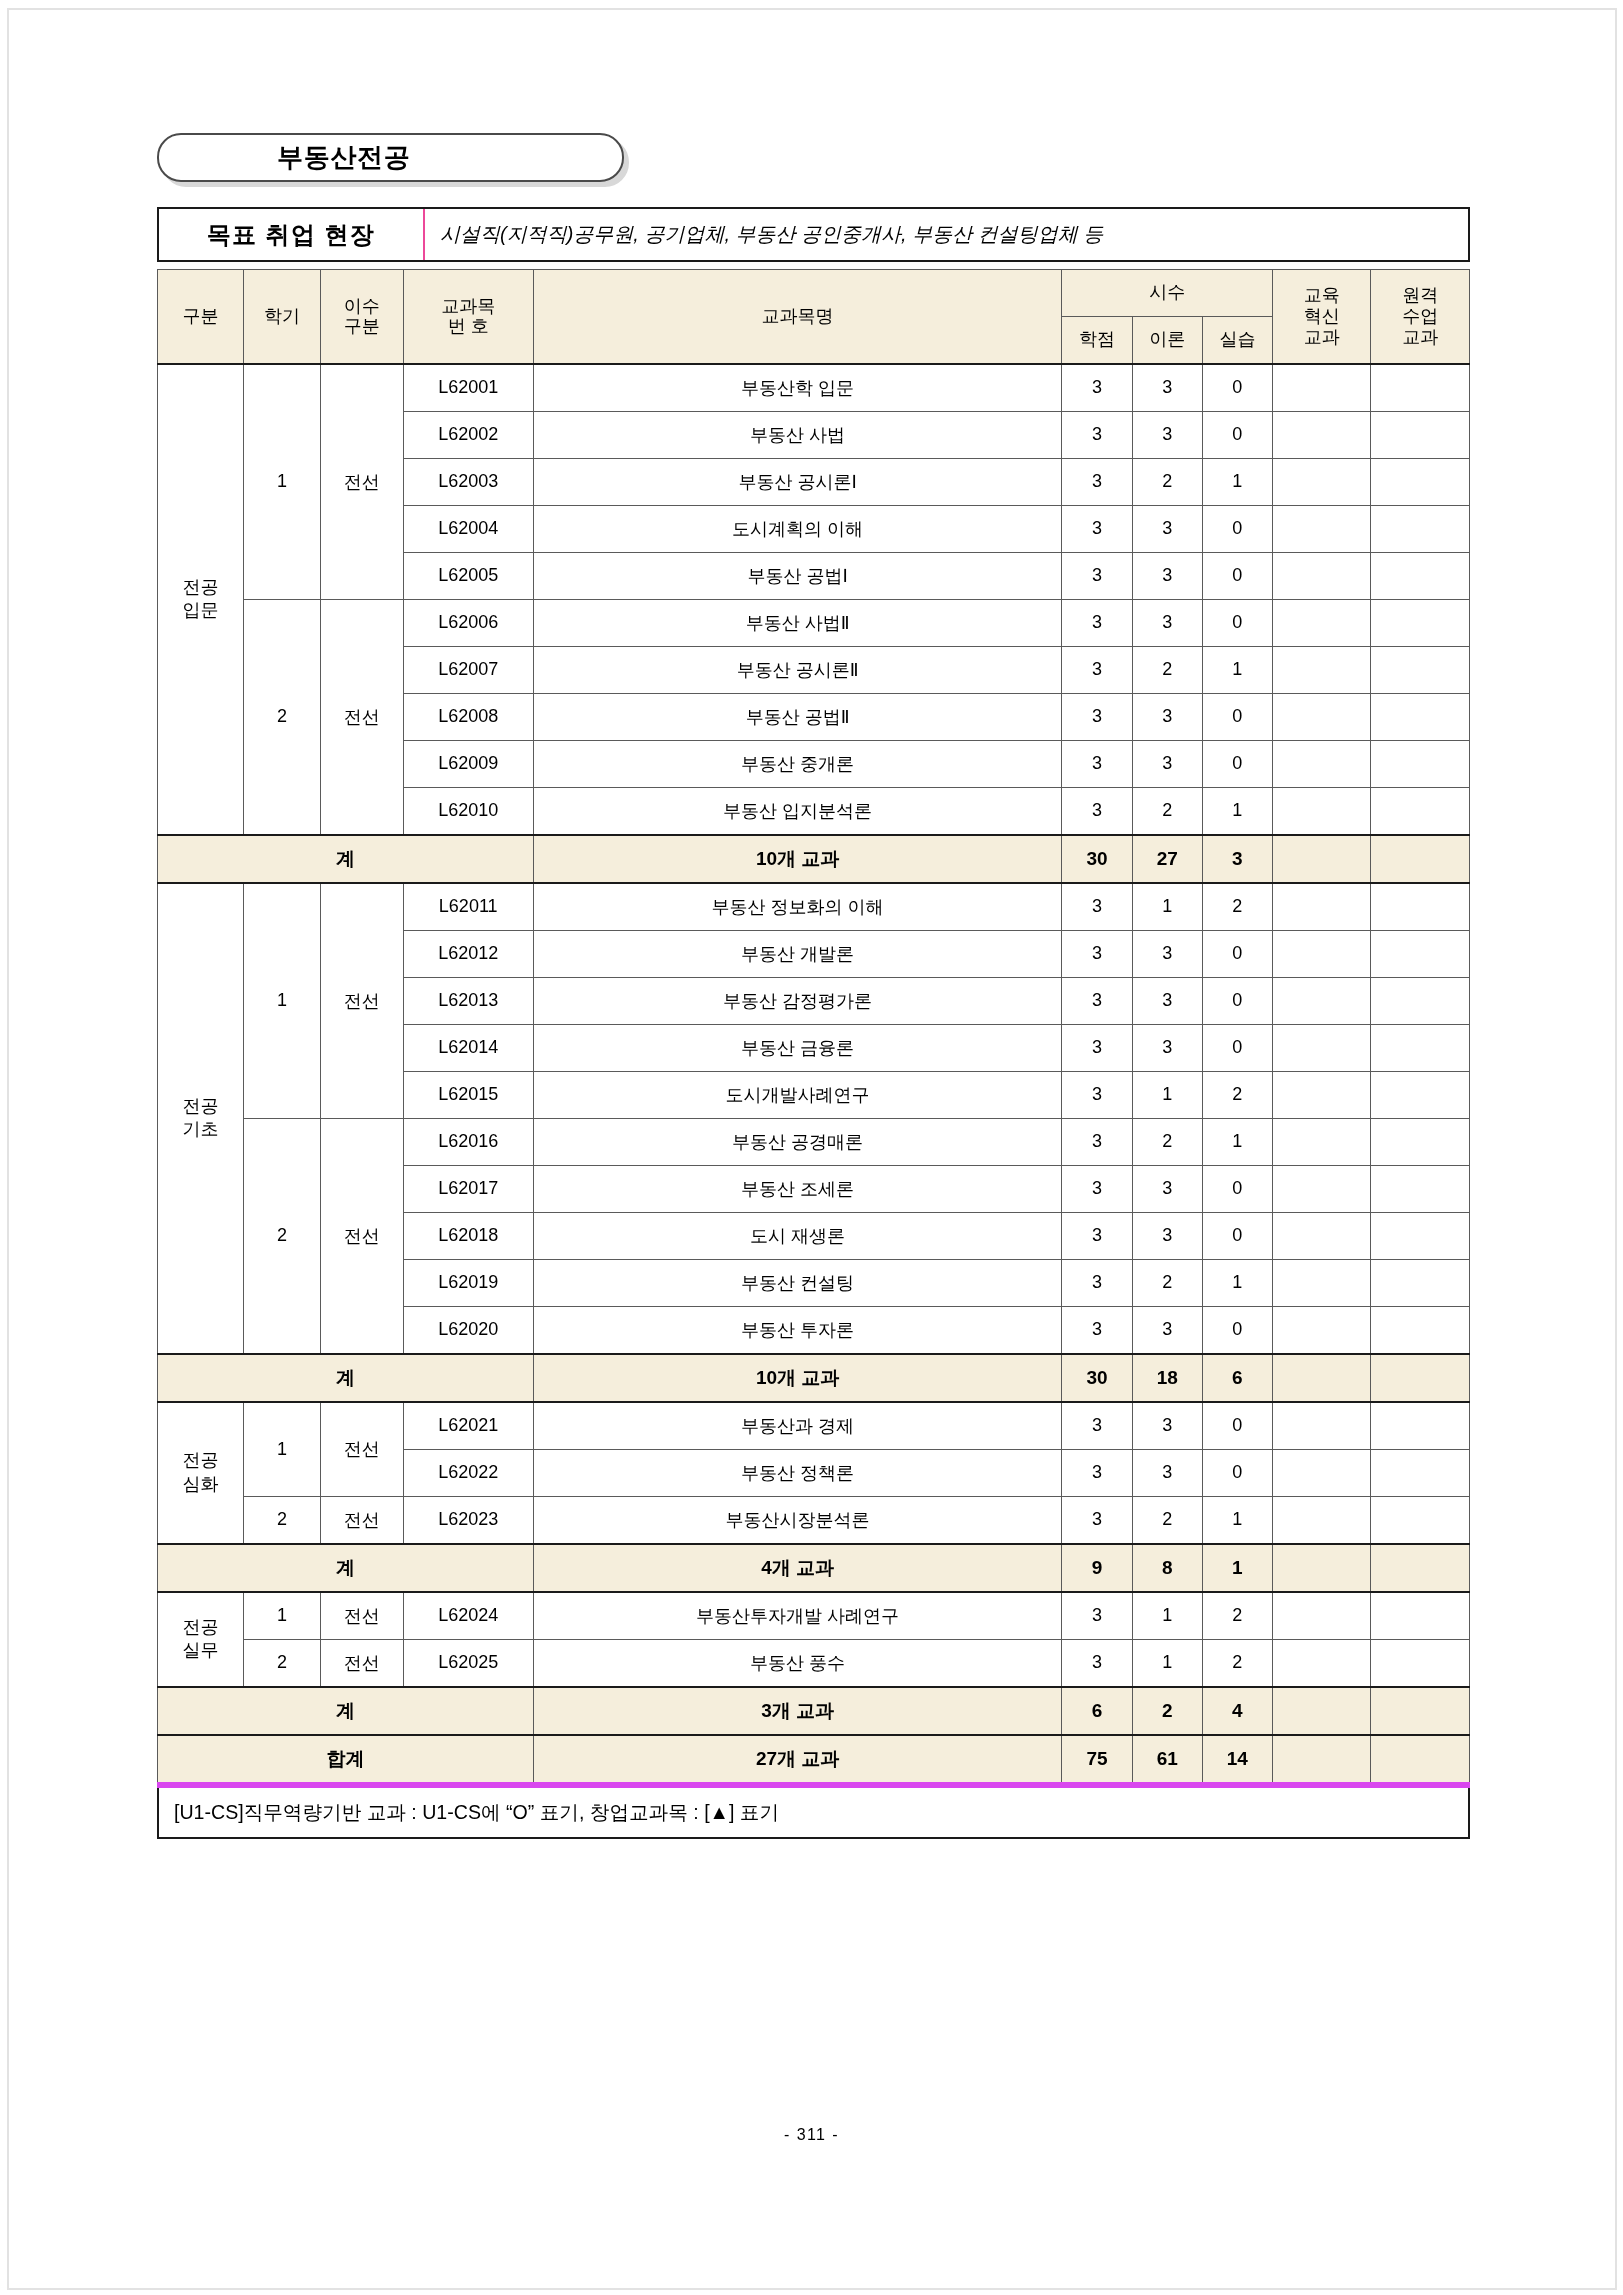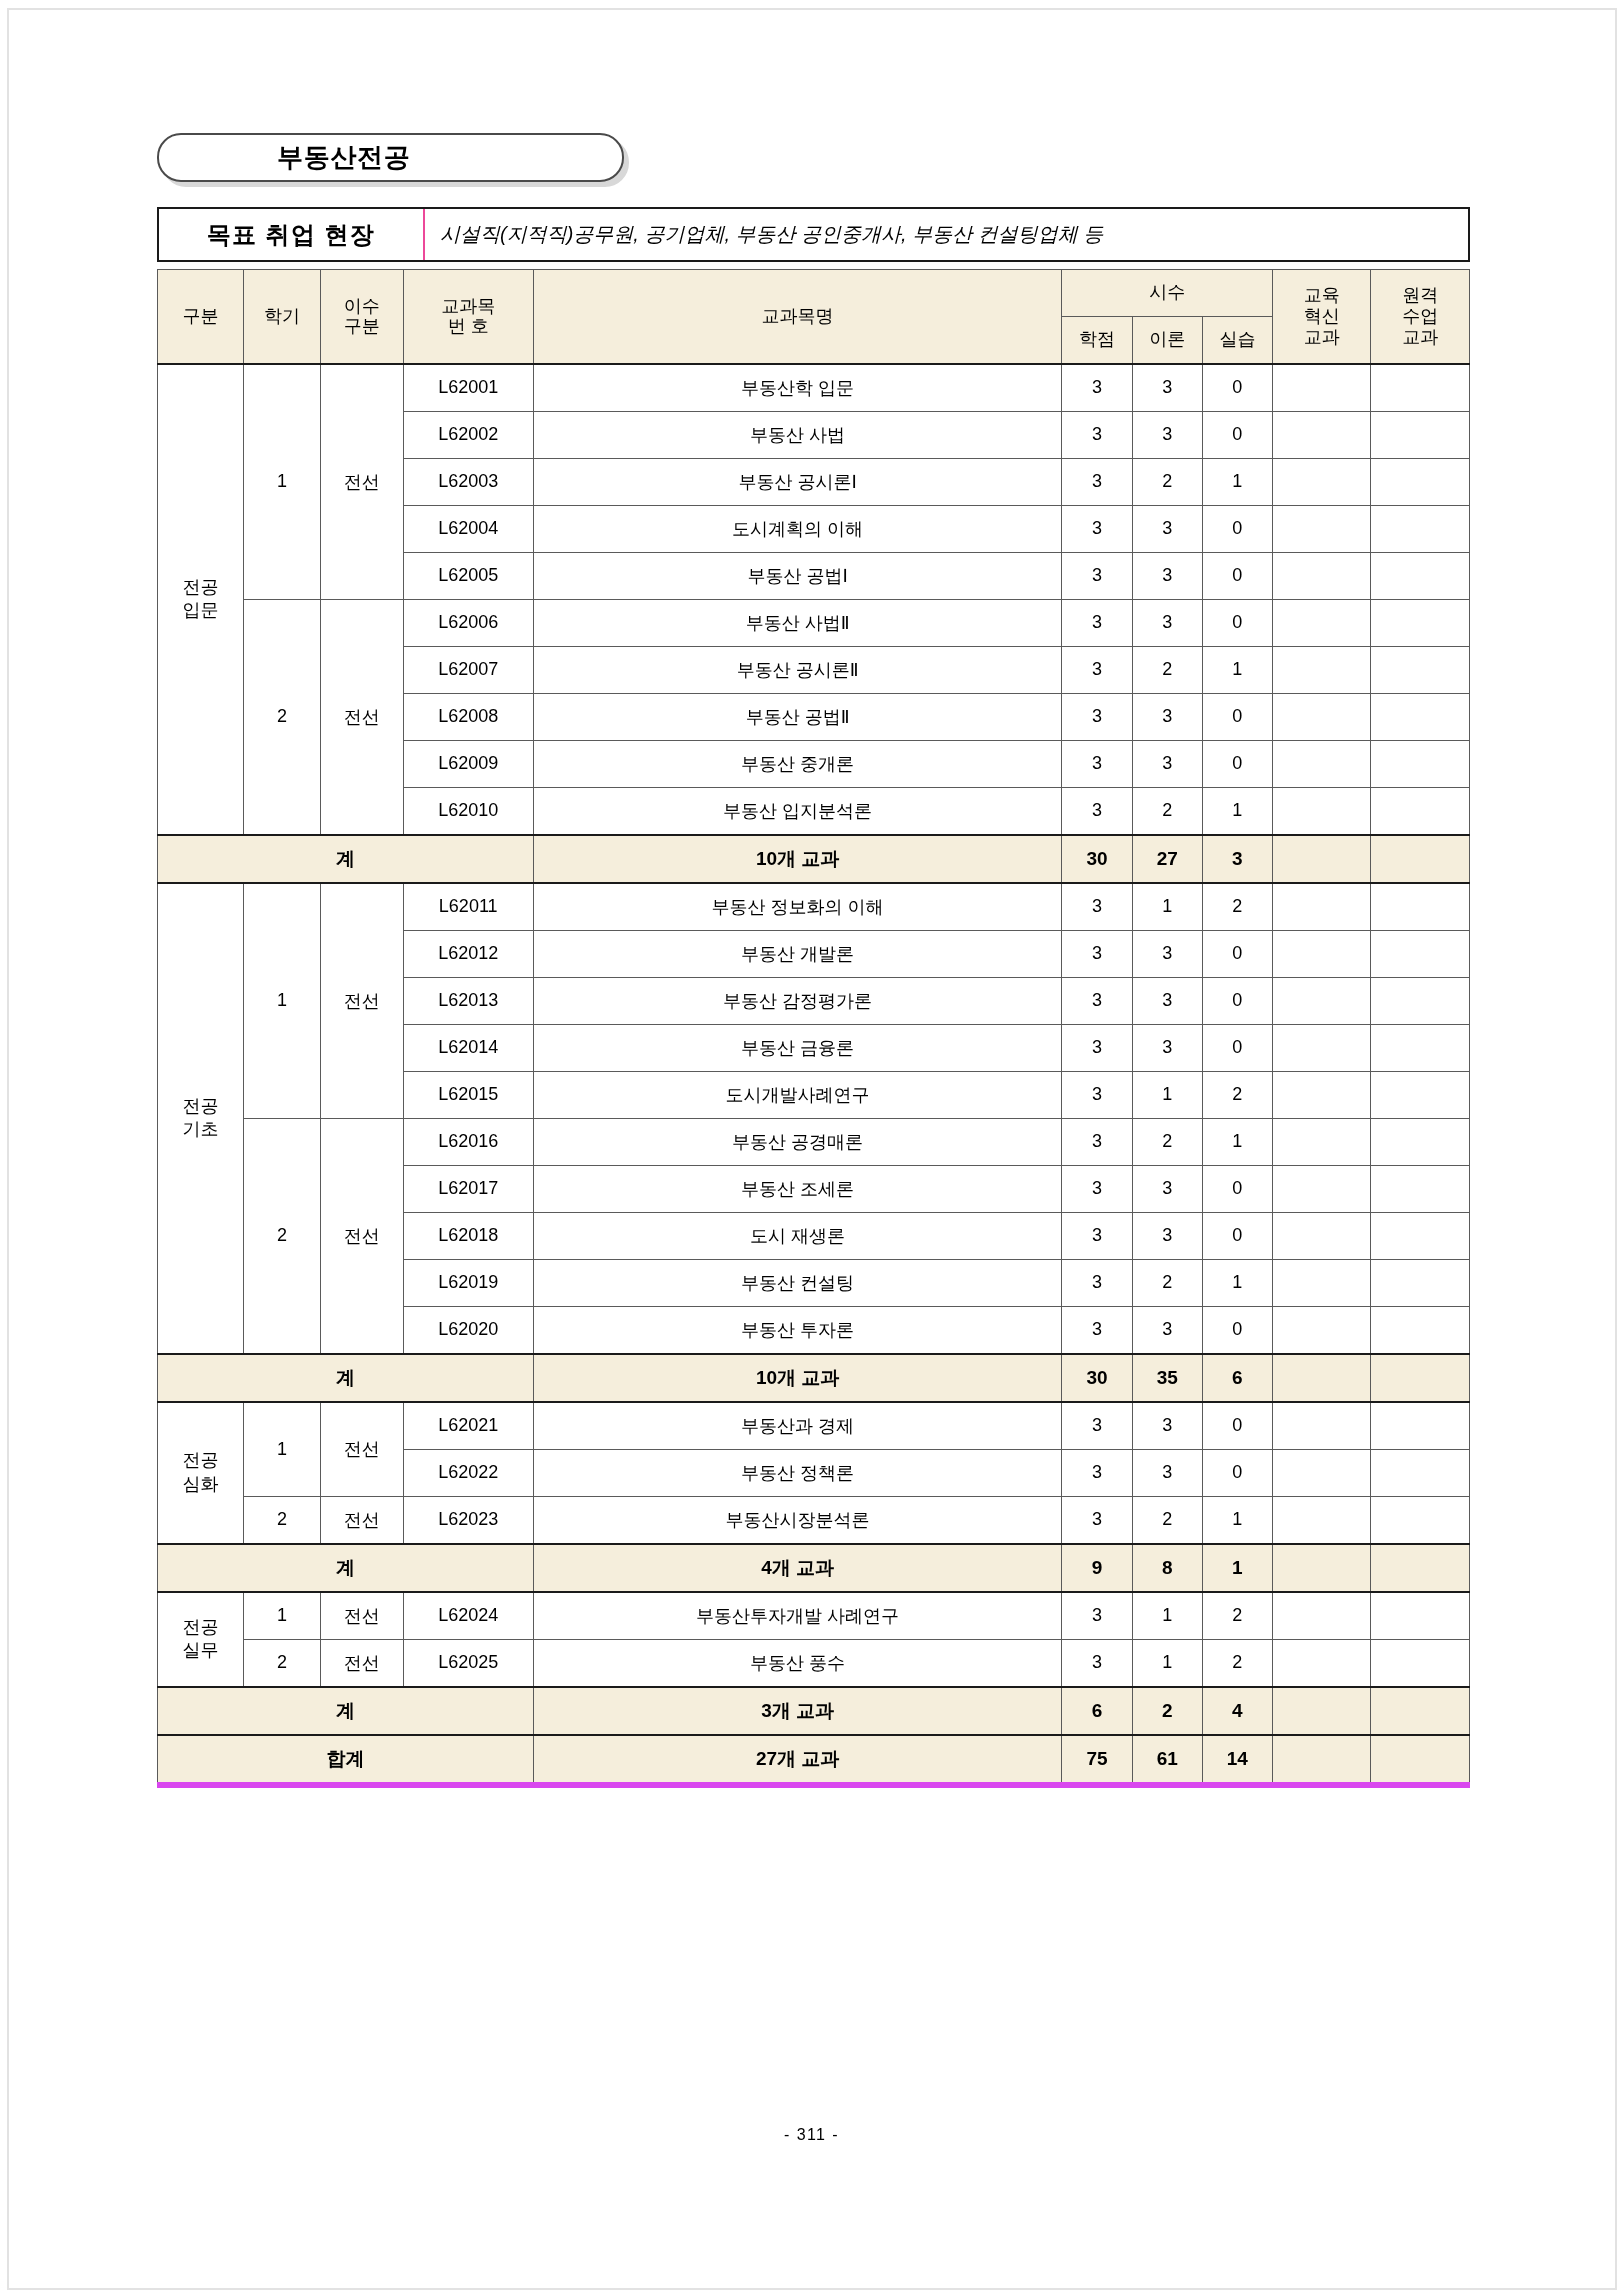--- a/index.html
+++ b/index.html
@@ -461,21 +461,21 @@
           <td>3</td>
           <td>0</td>
           <td></td>
           <td class="rightedge"></td>
         </tr>
 
         <tr class="sum">
           <td class="leftedge" colspan="4">계</td>
           <td>10개 교과</td>
           <td>30</td>
-          <td>35</td>
+          <td>18</td>
           <td>6</td>
           <td></td>
           <td class="rightedge"></td>
         </tr>
 
         <tr>
           <td class="leftedge vgroup" rowspan="3">
             <div>전공</div>
             <div>심화</div>
           </td>
@@ -562,17 +562,18 @@
           <td>27개 교과</td>
           <td>75</td>
           <td>61</td>
           <td>14</td>
           <td></td>
           <td class="rightedge"></td>
         </tr>
       </tbody>
     </table>
 
+    <div class="footnote">[U1-CS]직무역량기반 교과 : U1-CS에 “O” 표기,  창업교과목 : [▲] 표기</div>
   </div>
 
   <div class="page-number">- 311 -</div>
 </div>
 
 
 </body></html>

